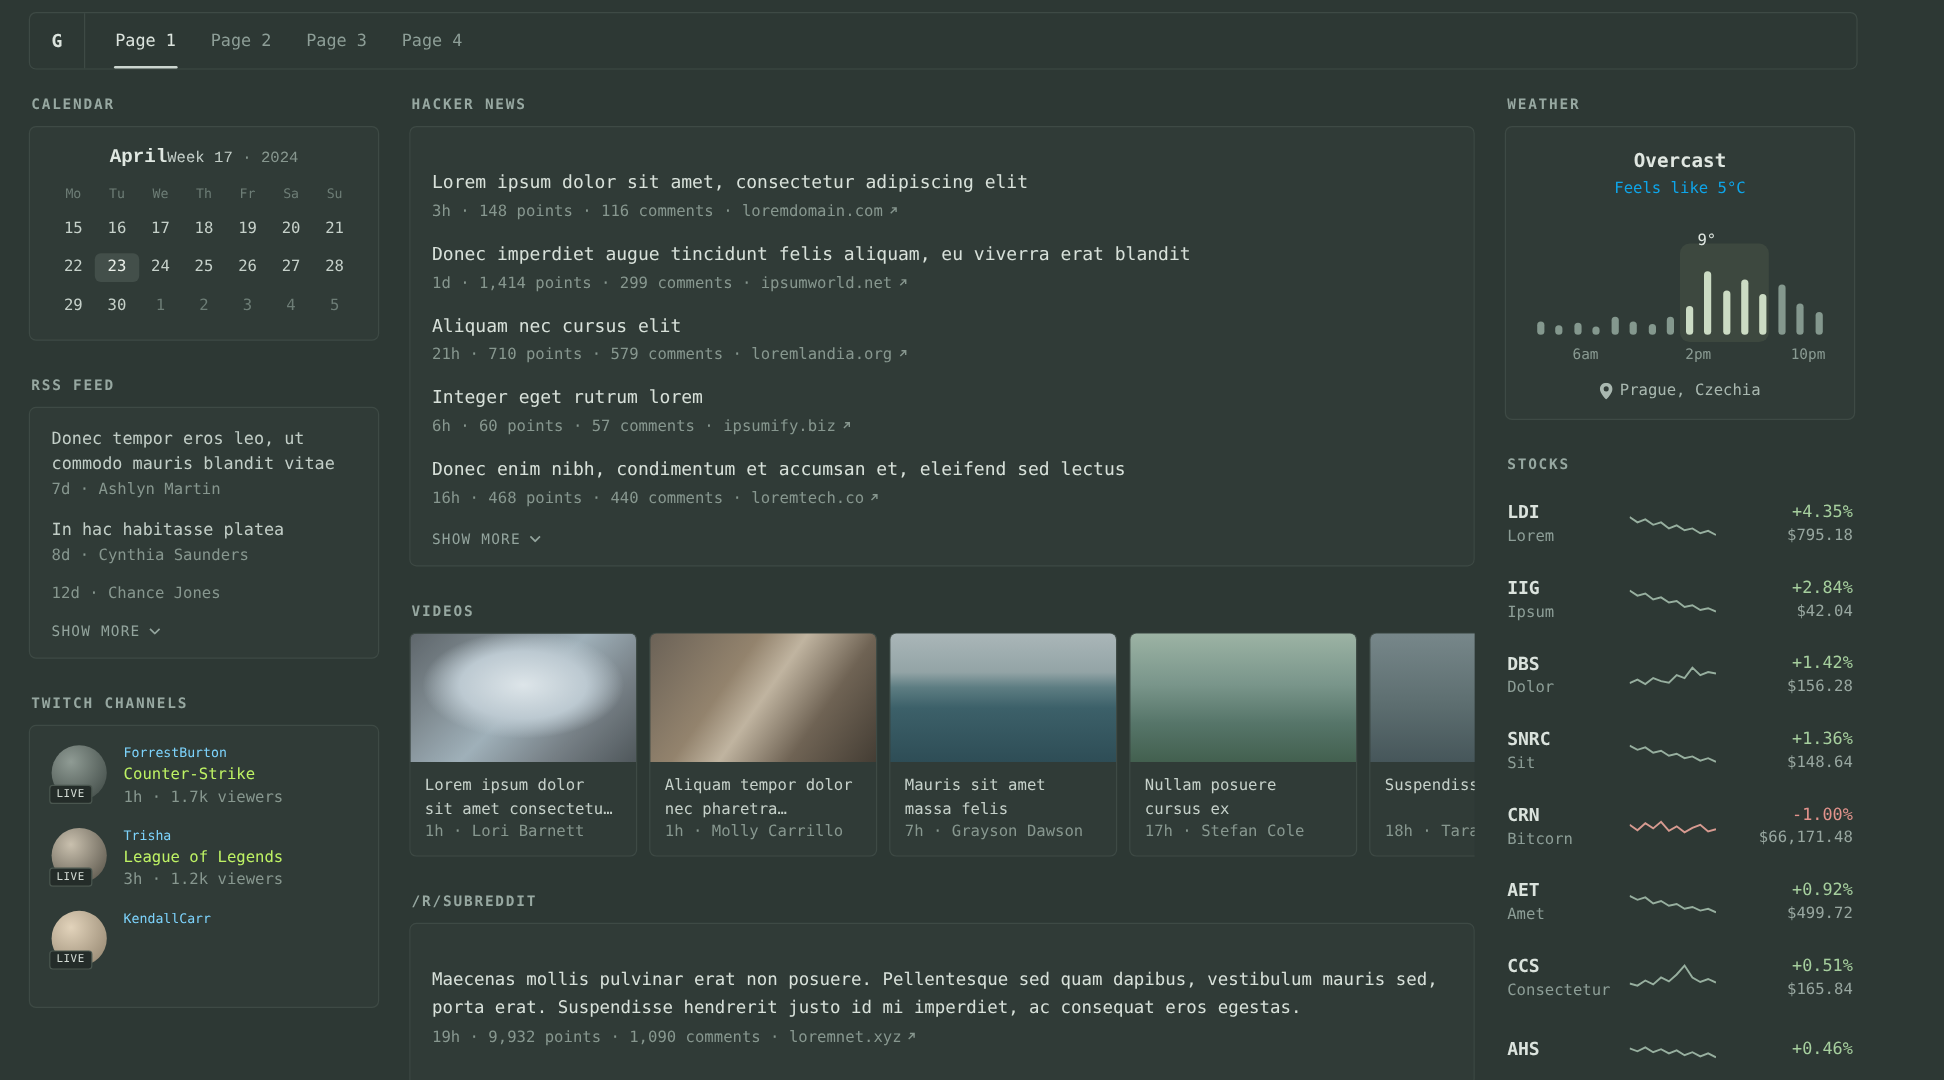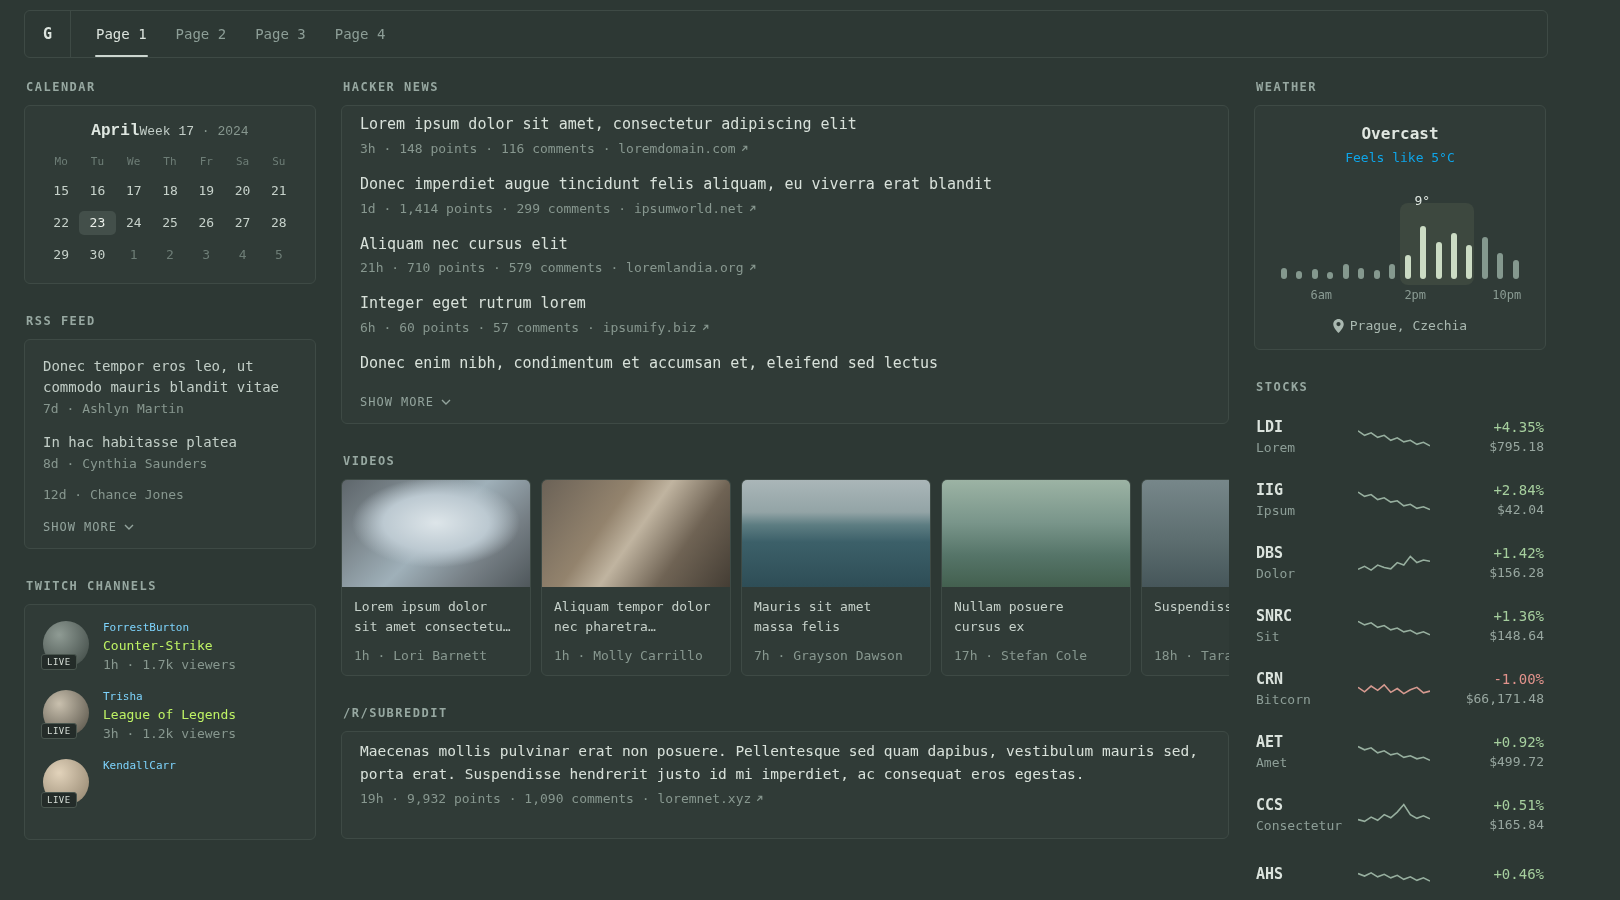--- a/index.html
+++ b/index.html
@@ -86,38 +86,38 @@
   .live {
     position: absolute; left: -2px; bottom: -3px;
     font-size: 9px; letter-spacing: .5px; color: #d5ddd6;
     background: #242c29; border: 1px solid #4a564f; border-radius: 3px;
     padding: 2px 5px;
   }
   .ch-name { font-size: 11px; font-weight: 400; color: #7dd3fc; }
   .ch-game { font-size: 13px; color: #bef264; margin-top: 4px; }
   .channel .meta { margin-top: 4px; }
   
-  .hn-card { padding: 8px 18px 14px; }
+  .hn-card { padding: 36px 18px 14px; }
   .hn-item { margin-bottom: 18px; }
   .hn-title { font-size: 15px; line-height: 1.45; color: #d8e1da; cursor: pointer; }
   .hn-item .meta { margin-top: 5px; }
   .domain { cursor: pointer; }
   .reddit-title { font-size: 14.5px; line-height: 1.6; color: #d8e1da; cursor: pointer; }
   
   .video-row { display: flex; gap: 10px; overflow: hidden; }
   .vcard { width: 190px; flex: none; background: #303b37; border: 1px solid #3e4a45; border-radius: 6px; cursor: pointer; }
   .vthumb { height: 107px; border-radius: 5px 5px 0 0; }
   .th-cross { background: radial-gradient(ellipse 62% 58% at 50% 40%, #dde5e9 0%, #bcc9d1 45%, rgba(188,201,209,0) 72%), linear-gradient(135deg,#5e666b 0%,#7d888e 25%,#9fb0b9 50%,#767f85 75%,#4f575b 100%); }
   .th-camera { background: linear-gradient(125deg,#6b6257 0%,#93836d 35%,#c0b4a0 50%,#6f6354 72%,#443d34 100%); }
   .th-sea { background: linear-gradient(180deg,#aab6b8 0%,#93a4a6 30%,#5d7d82 42%,#3c6069 58%,#2e4d56 100%); }
   .th-canoe { background: linear-gradient(180deg,#9cb3a4 0%,#79958a 40%,#567569 70%,#43604f 100%); }
   .th-fog { background: linear-gradient(180deg,#77878a 0%,#5d6e70 55%,#46565a 100%); }
   .vbody { padding: 10px 12px 12px; }
   .vtitle { font-size: 13px; line-height: 1.55; color: #c6d1ca; height: 41px; overflow: hidden; }
-  .vbody .meta { margin-top: 10px; }
+  .vbody .meta { margin-top: 0; }
   
   .weather-card { padding: 16px 18px 16px; text-align: center; }
   .w-cond { font-size: 16px; font-weight: 600; color: #e0e7e1; margin-top: 2px; }
   .w-feels { font-size: 13px; color: #0ea5e9; margin-top: 7px; }
   .w-chart { position: relative; height: 92px; margin: 22px 8px 0; }
   .w-hl {
     position: absolute; top: 16px; bottom: -6px;
     background: rgba(219,228,166,0.08); border-radius: 8px;
   }
   .w-peak {
@@ -301,20 +301,23 @@
                   </svg></span></div>
   </div>
   <div class="hn-item">
     <div class="hn-title">Integer eget rutrum lorem</div>
     <div class="meta">6h · 60 points · 57 comments · <span class="domain">ipsumify.biz<svg class="arrow" viewBox="0 0 10 10" width="9" height="9" style="margin-left:4px">
                     <path d="M2.5 7.5 L7.5 2.5 M3.6 2.5 H7.5 V6.4" fill="none" stroke="currentColor" stroke-width="1.3"></path>
                   </svg></span></div>
   </div>
   <div class="hn-item">
     <div class="hn-title">Donec enim nibh, condimentum et accumsan et, eleifend sed lectus</div>
+    <div class="meta">16h · 468 points · 440 comments · <span class="domain">loremtech.co<svg class="arrow" viewBox="0 0 10 10" width="9" height="9" style="margin-left:4px">
+                    <path d="M2.5 7.5 L7.5 2.5 M3.6 2.5 H7.5 V6.4" fill="none" stroke="currentColor" stroke-width="1.3"></path>
+                  </svg></span></div>
   </div>
           </div>
         <div class="show-more">
           <span>SHOW MORE</span>
           <svg class="chev" viewBox="0 0 10 6" width="10" height="6">
               <path d="M1 1 L5 5 L9 1" fill="none" stroke="currentColor" stroke-width="1.4"></path>
             </svg>
         </div>
       </div>
     </div>

